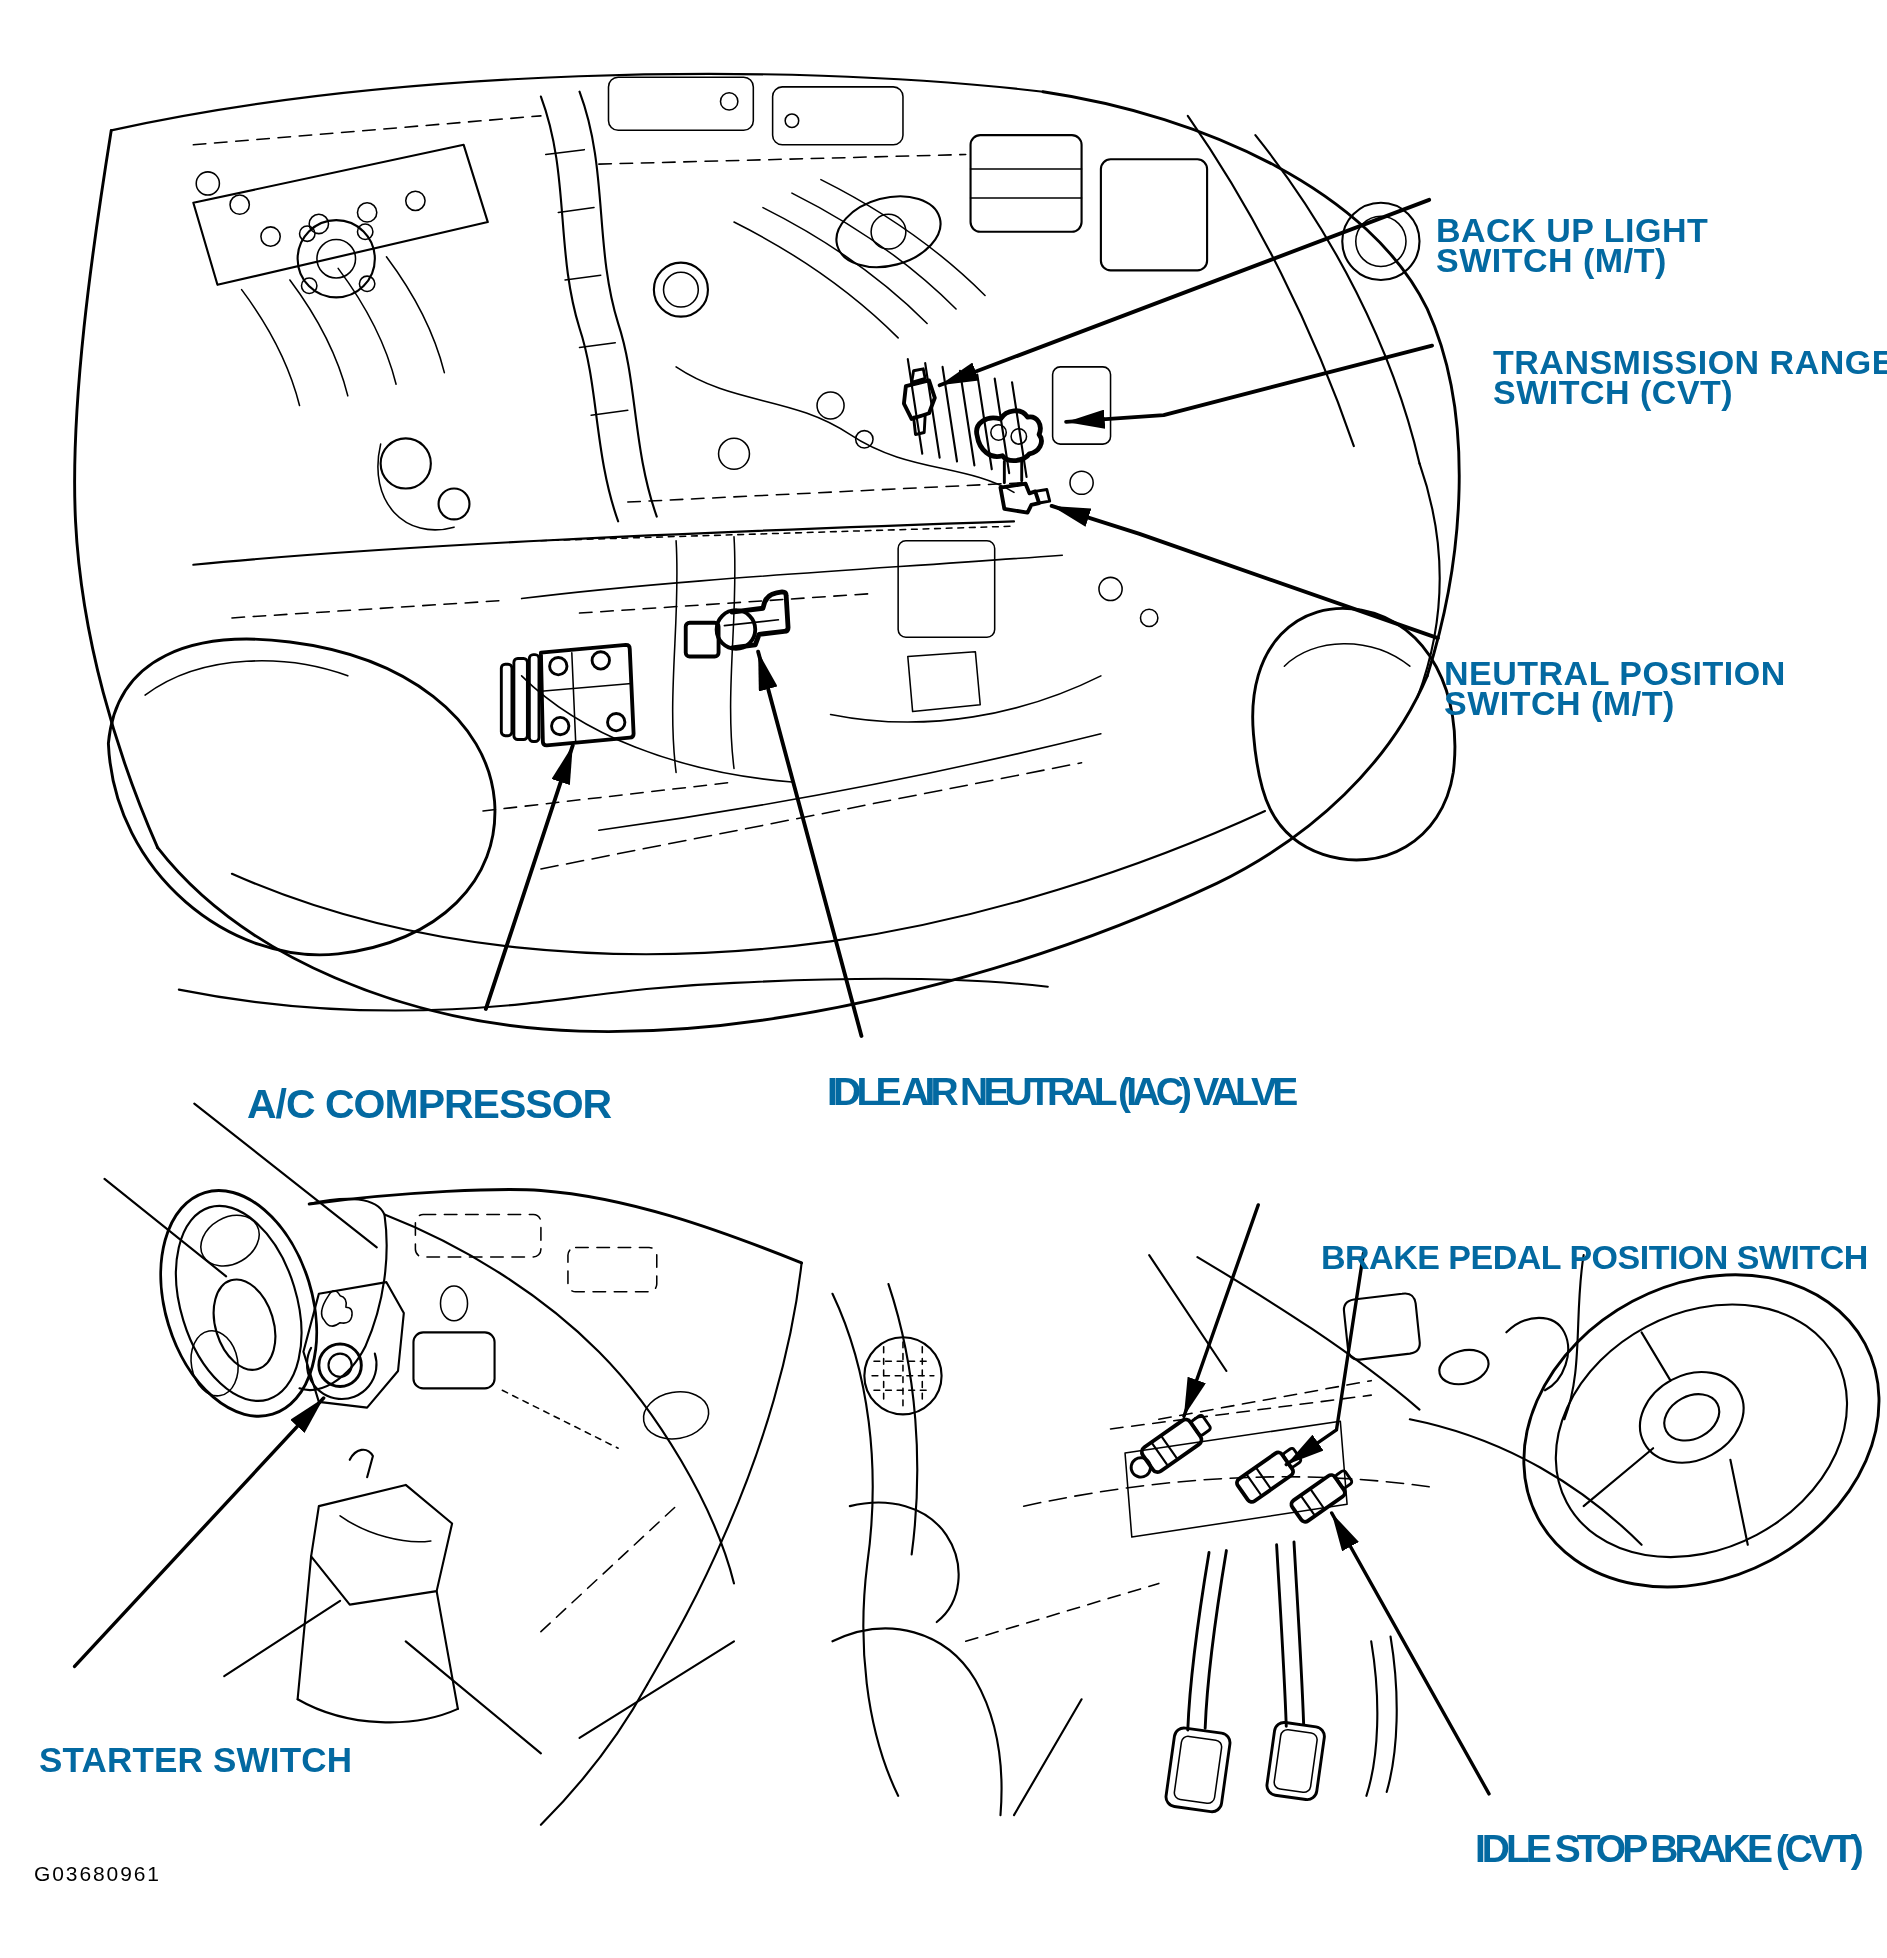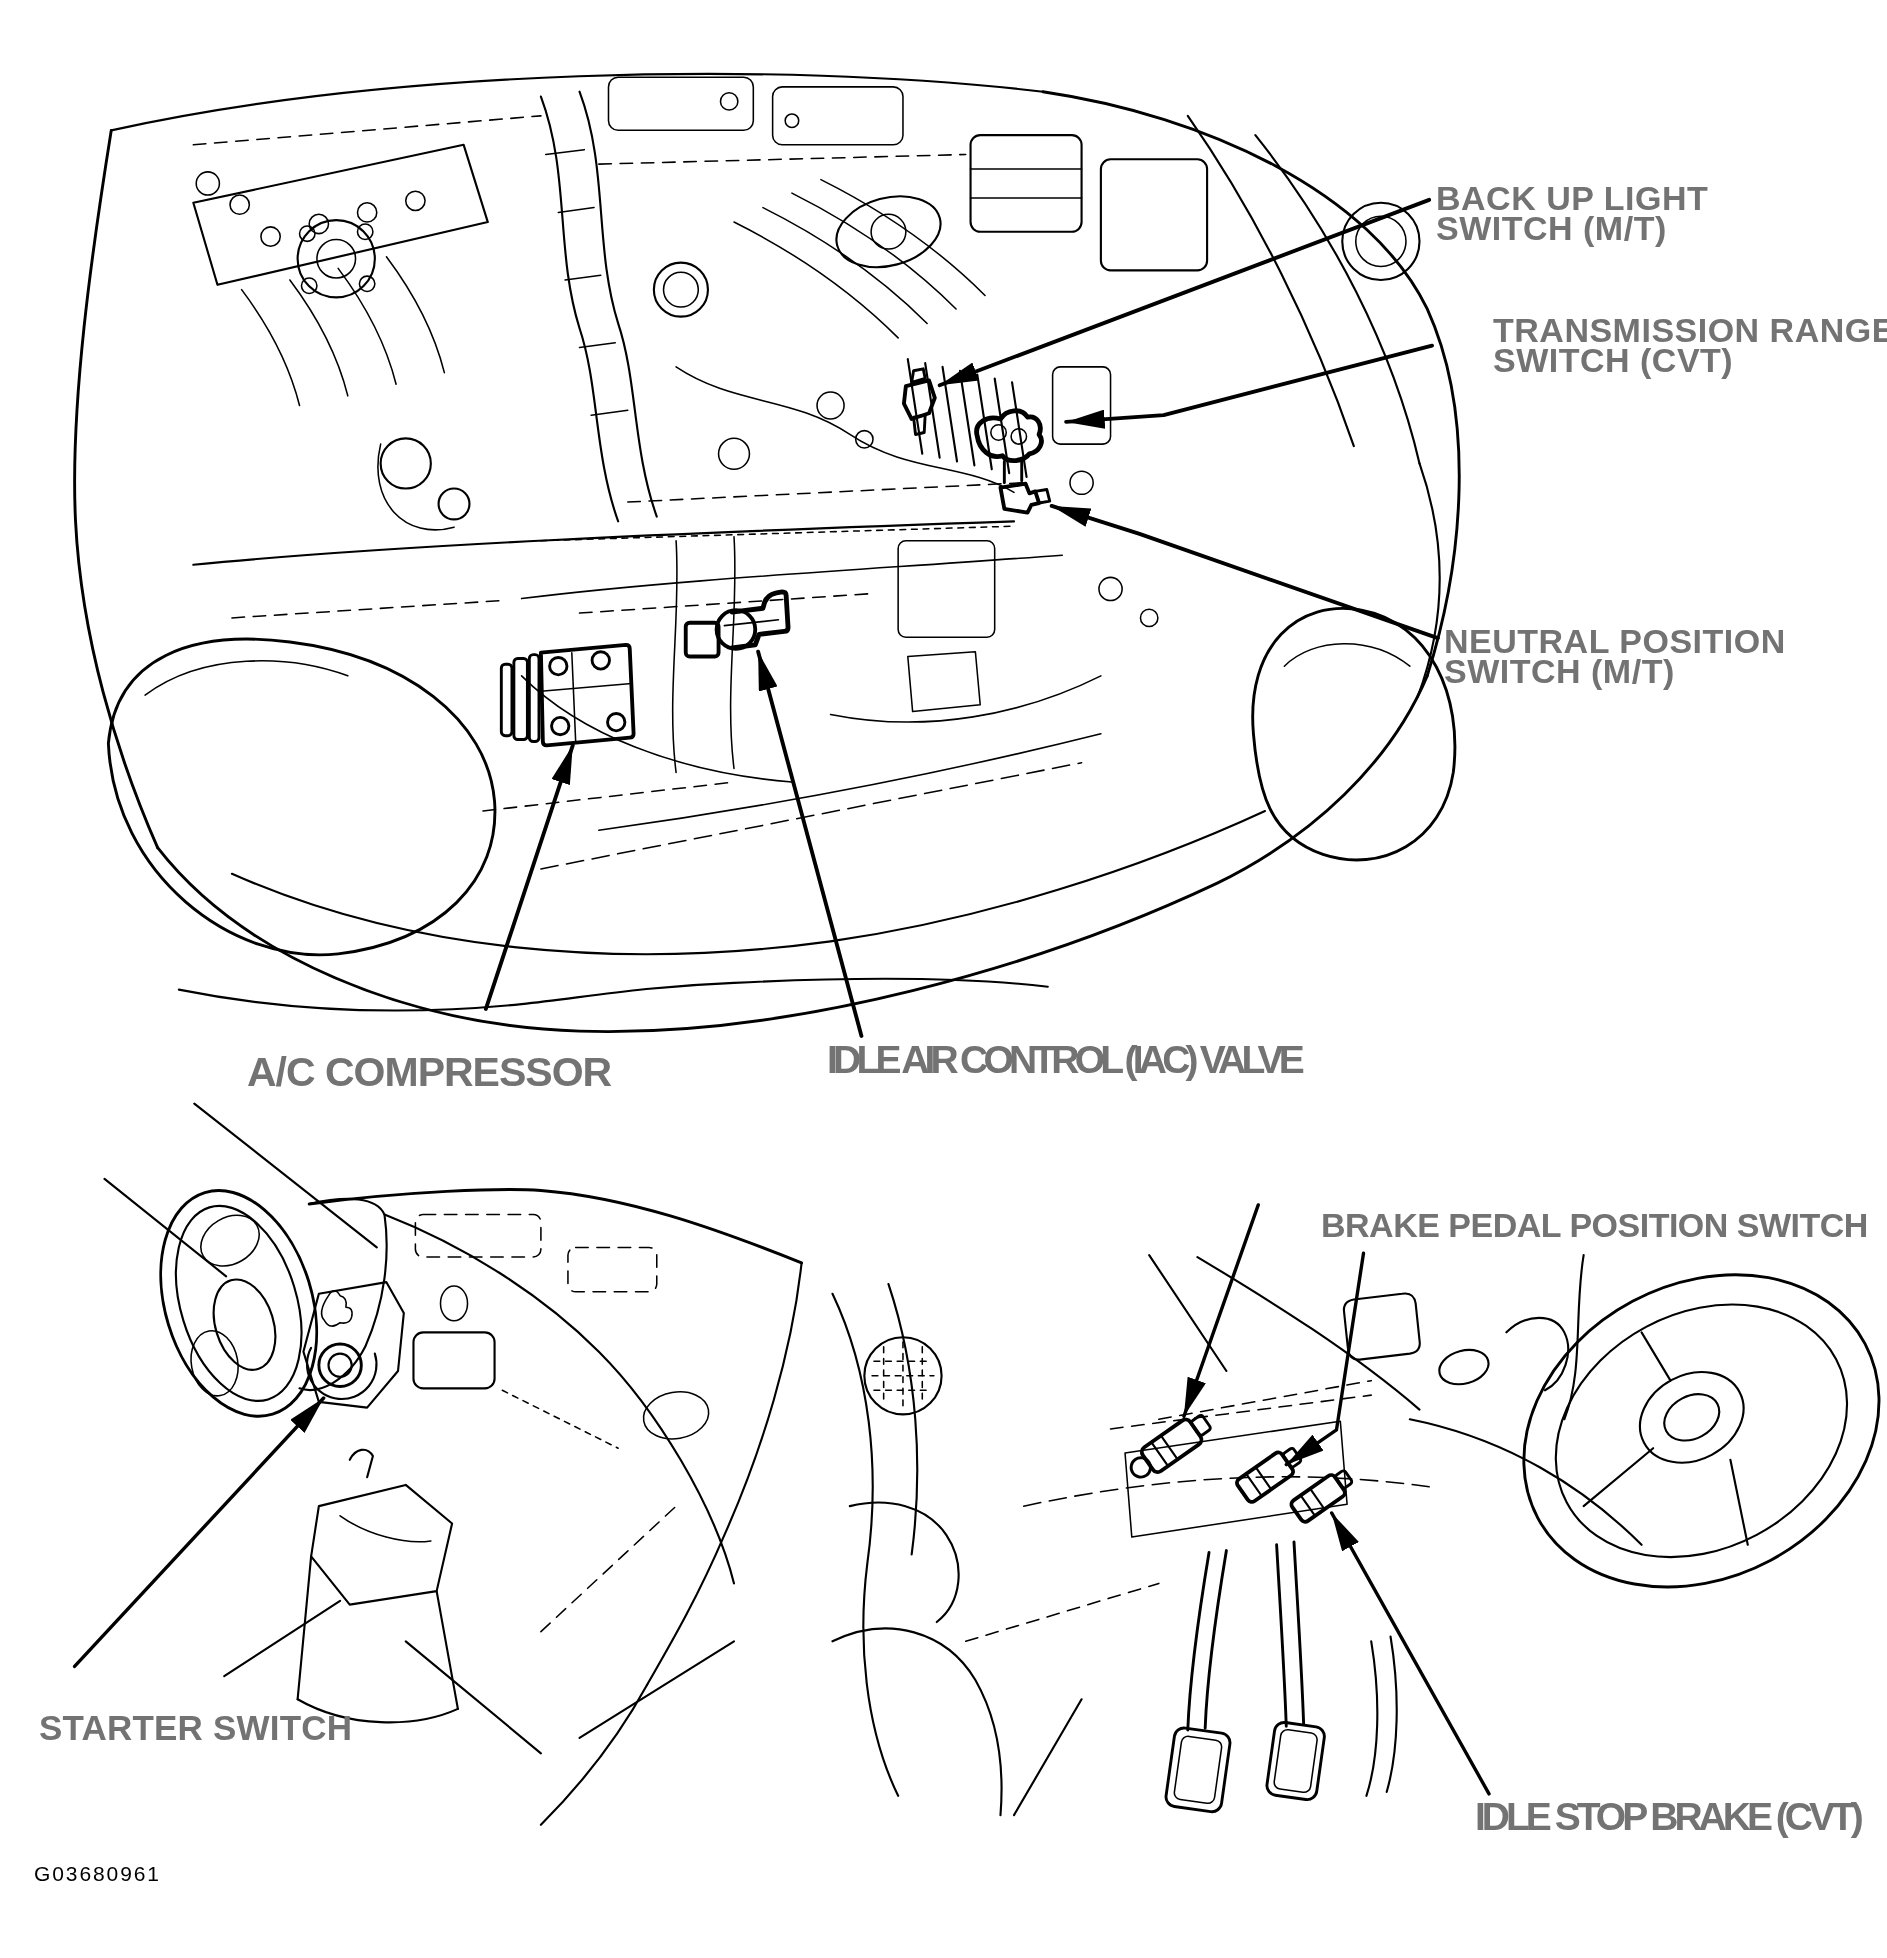--- a/index.html
+++ b/index.html
@@ -16,24 +16,25 @@
   .s2{stroke-width:2.2}
   .s3{stroke-width:3}
   .s4{stroke-width:4}
   .s5{stroke-width:5}
   .d1{stroke-dasharray:13 9}
   .d2{stroke-dasharray:6 6}
   .d3{stroke-dasharray:18 9}
   .lead{stroke-width:4}
   .lbl{
     position:absolute;
-    color:#737373;
+    color:#0369a1;
     font-weight:bold;
     white-space:nowrap;
     line-height:30px;
+    margin-top:32px;
   }
   .lbl-s{font-size:34px;letter-spacing:0.5px;}
   .lbl-m{font-size:41px;letter-spacing:-1px;line-height:39px;}
   .lbl-c{font-size:34px;letter-spacing:-0.5px;line-height:34px;}
   .lbl-n{font-size:39px;letter-spacing:-4.8px;line-height:39px;}
   .lbl-i{font-size:39px;letter-spacing:-4px;line-height:39px;}
   .lbl-st{font-size:35px;letter-spacing:0.2px;line-height:35px;}
   .figcode{
     position:absolute;
     color:#000;
@@ -343,21 +344,21 @@
     <div>SWITCH (CVT)</div>
   </div>
 
   <div class="lbl lbl-s" style="left:1444px;top:626px">
     <div>NEUTRAL POSITION</div>
     <div>SWITCH (M/T)</div>
   </div>
 
   <div class="lbl lbl-m" style="left:247px;top:1053px">A/C COMPRESSOR</div>
 
-  <div class="lbl lbl-n" style="left:827px;top:1040px">IDLE AIR CONTROL (IAC) VALVE</div>
+  <div class="lbl lbl-n" style="left:827px;top:1040px">IDLE AIR NEUTRAL (IAC) VALVE</div>
 
   <div class="lbl lbl-st" style="left:39px;top:1710px">STARTER SWITCH</div>
 
 
   <div class="lbl lbl-c" style="left:1321px;top:1208px">BRAKE PEDAL POSITION SWITCH</div>
 
   <div class="lbl lbl-i" style="left:1475px;top:1797px">IDLE STOP BRAKE (CVT)</div>
 
   <div class="figcode" style="left:34px;top:1862px">G03680961</div>
 

